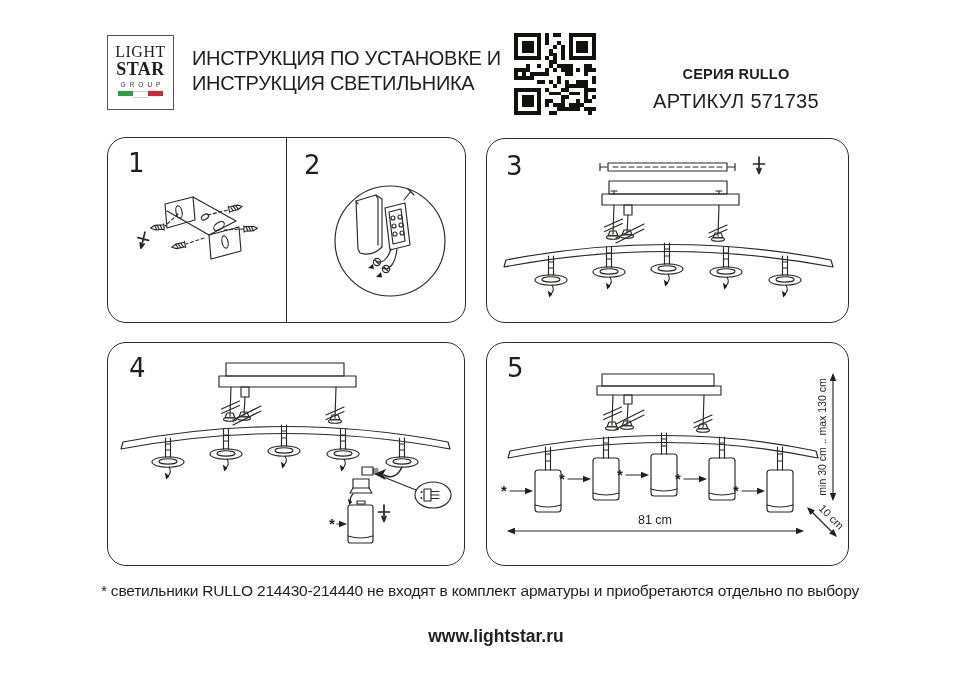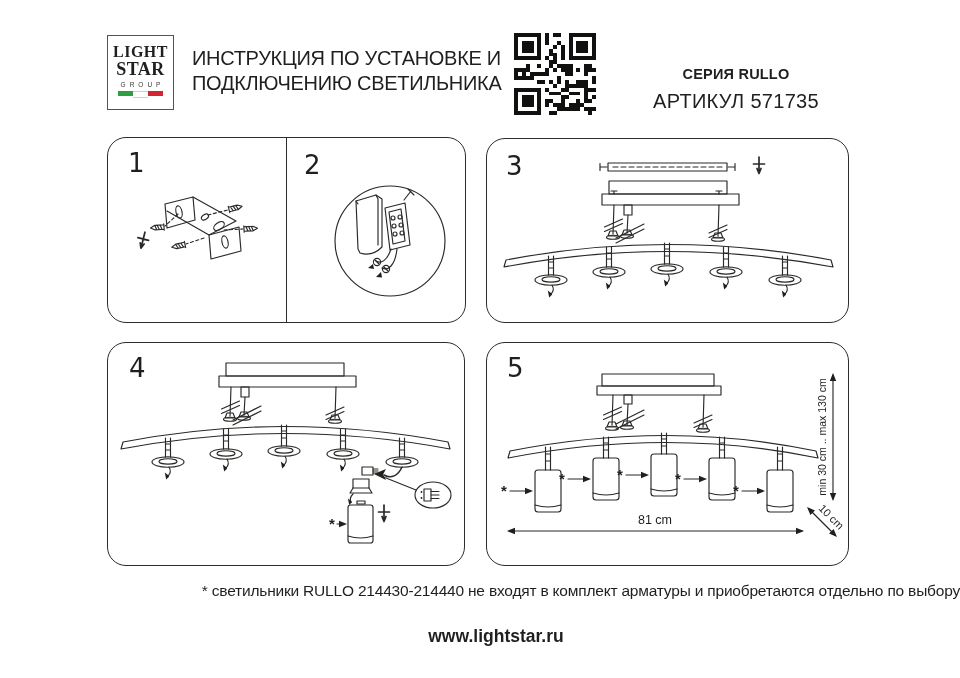--- a/index.html
+++ b/index.html
@@ -3,21 +3,21 @@
 <meta charset="utf-8">
 <style>
   html,body{margin:0;padding:0;background:#e8e8e8;}
   #page{position:relative;width:960px;height:678px;background:#ffffff;overflow:hidden;
         font-family:"Liberation Sans",sans-serif;color:#1f1f1d;}
   .abs{position:absolute;}
 
   
   #logo-box{left:107px;top:35px;width:65px;height:73px;border:1.5px solid #55524f;
             display:flex;flex-direction:column;align-items:center;justify-content:flex-start;}
-  #logo-box .w1{font-family:"Liberation Serif",serif;font-weight:bold;font-size:16px;line-height:17px;margin-top:7px;letter-spacing:.5px;}
+  #logo-box .w1{font-family:"Liberation Serif",serif;font-weight:normal;font-size:16px;line-height:17px;margin-top:7px;letter-spacing:.5px;}
   #logo-box .w2{font-family:"Liberation Serif",serif;font-weight:bold;font-size:18px;line-height:18px;letter-spacing:.5px;}
   #logo-box .w3{font-size:6.5px;letter-spacing:4px;margin-top:3px;margin-left:4px;color:#3a3836;}
   #flag{width:46px;height:5px;margin-top:3px;display:flex;}
   #flag div{flex:1;height:100%;}
   #flag .g{background:#2f9e41;} #flag .w{background:#ffffff;border-top:1px solid #cfcfcf;border-bottom:1px solid #cfcfcf;} #flag .r{background:#d22730;}
 
   #title{left:192px;top:46px;font-weight:normal;font-size:20px;line-height:25px;letter-spacing:-0.3px;}
   #qr{left:514px;top:33px;width:82px;height:82px;}
   #article-block{left:630px;top:66px;width:212px;text-align:center;}
   #series{font-weight:bold;font-size:14.5px;letter-spacing:.2px;}
@@ -30,21 +30,21 @@
   #panel3{left:486px;top:138px;width:361px;height:183px;}
   #panel4{left:107px;top:342px;width:356px;height:222px;}
   #panel5{left:486px;top:342px;width:361px;height:222px;}
   .stepnum{position:absolute;font-family:"DejaVu Sans",sans-serif;font-size:26px;color:#1f1f1d;}
   .drawing{position:absolute;left:0;top:0;}
   svg .ln{stroke:#2a2927;stroke-width:1.15;fill:none;stroke-linecap:round;stroke-linejoin:round;}
   svg .fl{fill:#1f1f1d;stroke:none;}
   svg text{font-family:"Liberation Sans",sans-serif;fill:#1f1f1d;}
 
   
-  #footnote{left:0;top:582px;width:960px;text-align:right;font-size:15.5px;letter-spacing:-0.2px;}
+  #footnote{left:0;top:582px;width:960px;text-align:center;font-size:15.5px;letter-spacing:-0.2px;}
   #website{left:16px;top:626px;width:960px;text-align:center;font-weight:bold;font-size:17.5px;}
 </style>
 </head>
 <body>
 
 <div id="page">
 
   <svg width="0" height="0" style="position:absolute" aria-hidden="true">
     <defs>
       <g id="screw-cross">
@@ -81,21 +81,21 @@
     <div class="w3">GROUP</div>
     <div id="flag">
         <div class="g"></div>
         <div class="w"></div>
         <div class="r"></div>
       </div>
   </div>
 
   <div class="abs" id="title">
     <div>ИНСТРУКЦИЯ ПО УСТАНОВКЕ И</div>
-    <div>ПОДКЛЮЧЕНИЮ СВЕТИЛЬНИКА</div>
+    <div>ИНСТРУКЦИЯ СВЕТИЛЬНИКА</div>
   </div>
 
   <div class="abs" id="qr">
     <svg width="82" height="82" viewBox="0 0 21 21" shape-rendering="crispEdges">
         <g id="qr-matrix" fill="#111110">
           <rect x="0" y="0" width="1" height="1"></rect>
           <rect x="1" y="0" width="1" height="1"></rect>
           <rect x="2" y="0" width="1" height="1"></rect>
           <rect x="3" y="0" width="1" height="1"></rect>
           <rect x="4" y="0" width="1" height="1"></rect>

